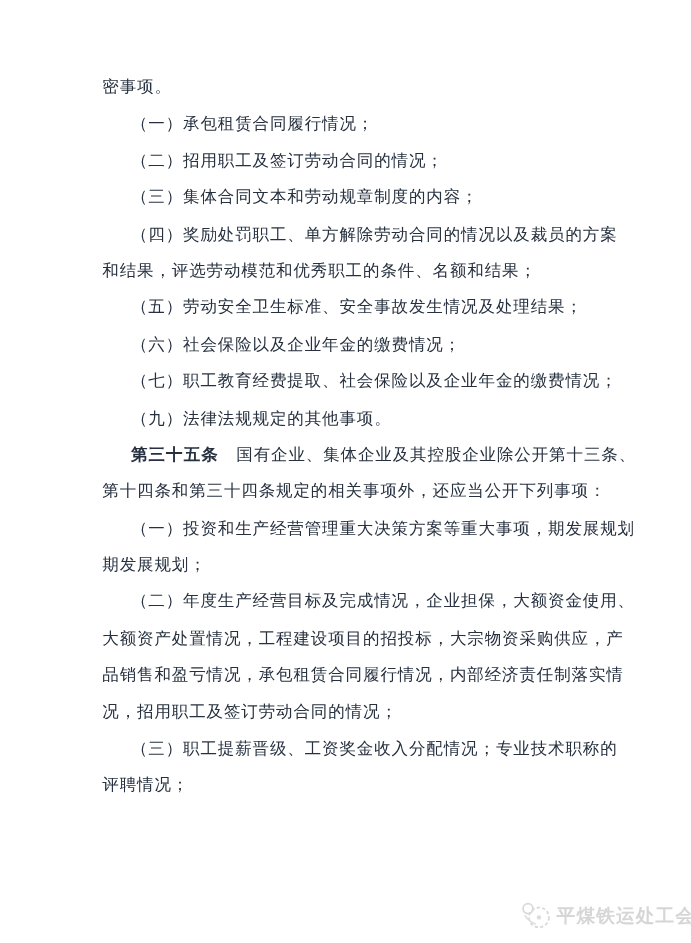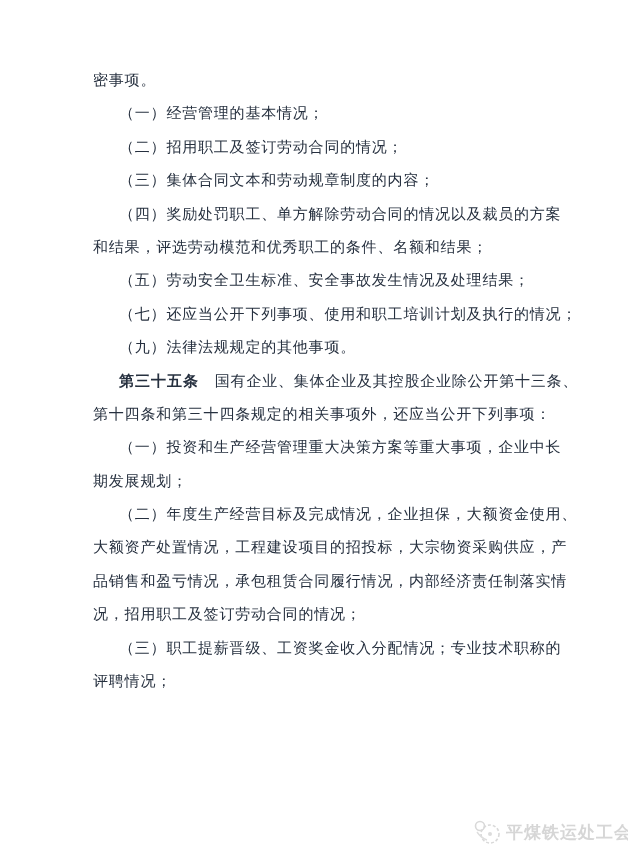--- a/index.html
+++ b/index.html
@@ -60,31 +60,32 @@
     text-shadow: 1px 1px 0 #ffffff;
   }
 </style>
 </head>
 <body>
 
 <div class="page">
 
   <div class="doc" id="doc-lines">
       <div class="doc-line"><span>密事项。</span></div>
-      <div class="doc-line indent"><span>（一）经营管理的基本情况；</span></div>
+      <div class="doc-line indent"><span>（一）承包租赁合同履行情况；</span></div>
       <div class="doc-line indent"><span>（二）招用职工及签订劳动合同的情况；</span></div>
       <div class="doc-line indent"><span>（三）集体合同文本和劳动规章制度的内容；</span></div>
       <div class="doc-line indent"><span>（四）奖励处罚职工、单方解除劳动合同的情况以及裁员的方案</span></div>
       <div class="doc-line"><span>和结果，评选劳动模范和优秀职工的条件、名额和结果；</span></div>
       <div class="doc-line indent"><span>（五）劳动安全卫生标准、安全事故发生情况及处理结果；</span></div>
-      <div class="doc-line indent"><span>（七）还应当公开下列事项、使用和职工培训计划及执行的情况；</span></div>
+      <div class="doc-line indent"><span>（六）社会保险以及企业年金的缴费情况；</span></div>
+      <div class="doc-line indent"><span>（七）职工教育经费提取、社会保险以及企业年金的缴费情况；</span></div>
       <div class="doc-line indent"><span>（九）法律法规规定的其他事项。</span></div>
       <div class="doc-line indent"><b class="article-no">第三十五条</b><span>　国有企业、集体企业及其控股企业除公开第十三条、</span></div>
       <div class="doc-line"><span>第十四条和第三十四条规定的相关事项外，还应当公开下列事项：</span></div>
-      <div class="doc-line indent"><span>（一）投资和生产经营管理重大决策方案等重大事项，企业中长</span></div>
+      <div class="doc-line indent"><span>（一）投资和生产经营管理重大决策方案等重大事项，期发展规划</span></div>
       <div class="doc-line"><span>期发展规划；</span></div>
       <div class="doc-line indent"><span>（二）年度生产经营目标及完成情况，企业担保，大额资金使用、</span></div>
       <div class="doc-line"><span>大额资产处置情况，工程建设项目的招投标，大宗物资采购供应，产</span></div>
       <div class="doc-line"><span>品销售和盈亏情况，承包租赁合同履行情况，内部经济责任制落实情</span></div>
       <div class="doc-line"><span>况，招用职工及签订劳动合同的情况；</span></div>
       <div class="doc-line indent"><span>（三）职工提薪晋级、工资奖金收入分配情况；专业技术职称的</span></div>
       <div class="doc-line"><span>评聘情况；</span></div>
     </div>
 
   <div class="watermark">

